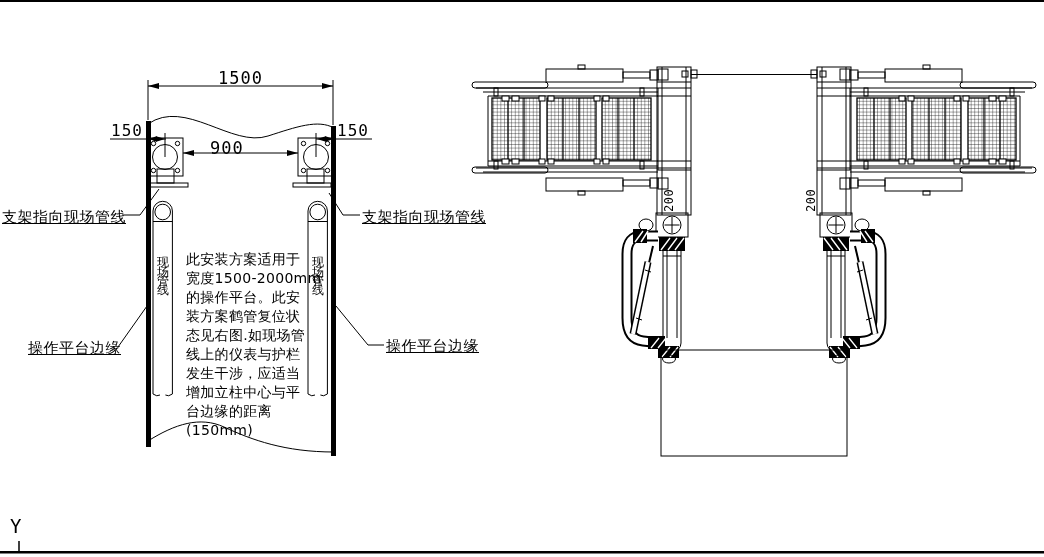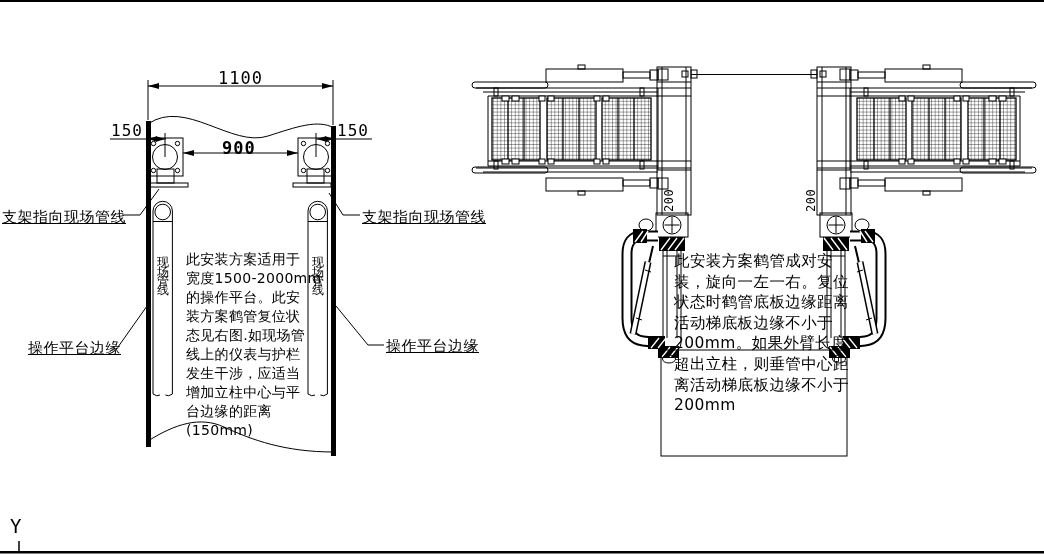--- a/index.html
+++ b/index.html
@@ -189,22 +189,22 @@
         <rect x="691" y="70" width="6" height="8"></rect>
         <rect x="811" y="70" width="6" height="8"></rect>
       </g>
 
       <rect x="661" y="350" width="186" height="106"></rect>
     </g>
 
     <path d="M19,541 V553" stroke="#000" stroke-width="1.5"></path>
   </svg>
 
-  <div class="t num" style="left:218px;top:68px;">1100</div>
-  <div class="t num" style="left:222px;top:138px;font-weight:bold;">900</div>
+  <div class="t num" style="left:218px;top:68px;">1500</div>
+  <div class="t num" style="left:210px;top:138px;">900</div>
   <div class="t num" style="left:111px;top:121px;font-size:16px;">150</div>
   <div class="t num" style="left:337px;top:121px;font-size:16px;">150</div>
 
   <div class="t cjk15" style="left:2px;top:208px;">支架指向现场管线</div>
   <div class="t cjk15" style="left:362px;top:208px;">支架指向现场管线</div>
   <div class="t cjk15" style="left:28px;top:339px;">操作平台边缘</div>
   <div class="t cjk15" style="left:386px;top:337px;">操作平台边缘</div>
 
   <div class="t vtext" style="left:155px;top:247px;height:108px;">现场管线</div>
   <div class="t vtext" style="left:310px;top:247px;height:108px;">现场管线</div>
@@ -216,24 +216,16 @@
 态见右图.如现场管
 线上的仪表与护栏
 发生干涉，应适当
 增加立柱中心与平
 台边缘的距离
 (150mm)</div>
 
   <div class="t rot90" style="left:662px;top:212px;">200</div>
   <div class="t rot90" style="left:804px;top:212px;">200</div>
 
-  <div class="t note-r" style="left:674px;top:251px;">此安装方案鹤管成对安
-装，旋向一左一右。复位
-状态时鹤管底板边缘距离
-活动梯底板边缘不小于
-200mm。如果外臂长度
-超出立柱，则垂管中心距
-离活动梯底板边缘不小于
-200mm</div>
 
   <div class="t ylab" style="left:10px;top:515px;">Y</div>
 
 </div>
 
 </body></html>

